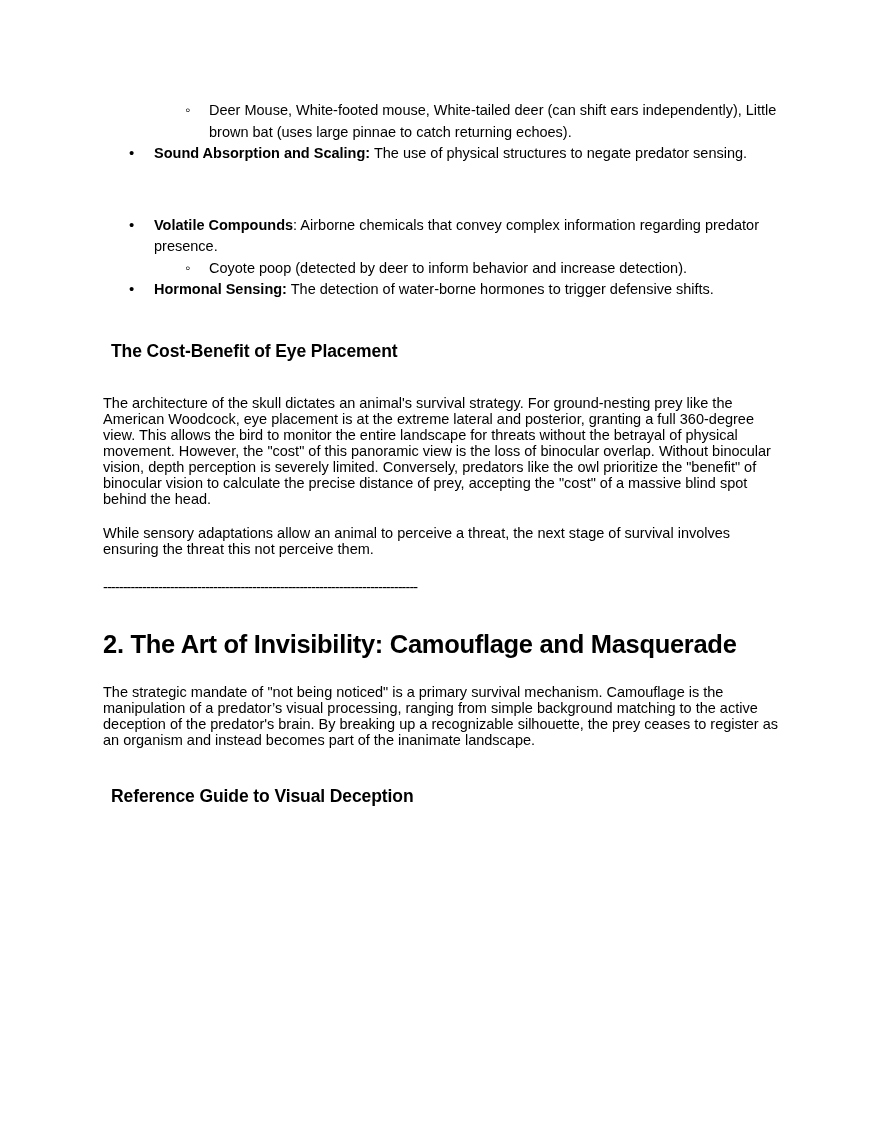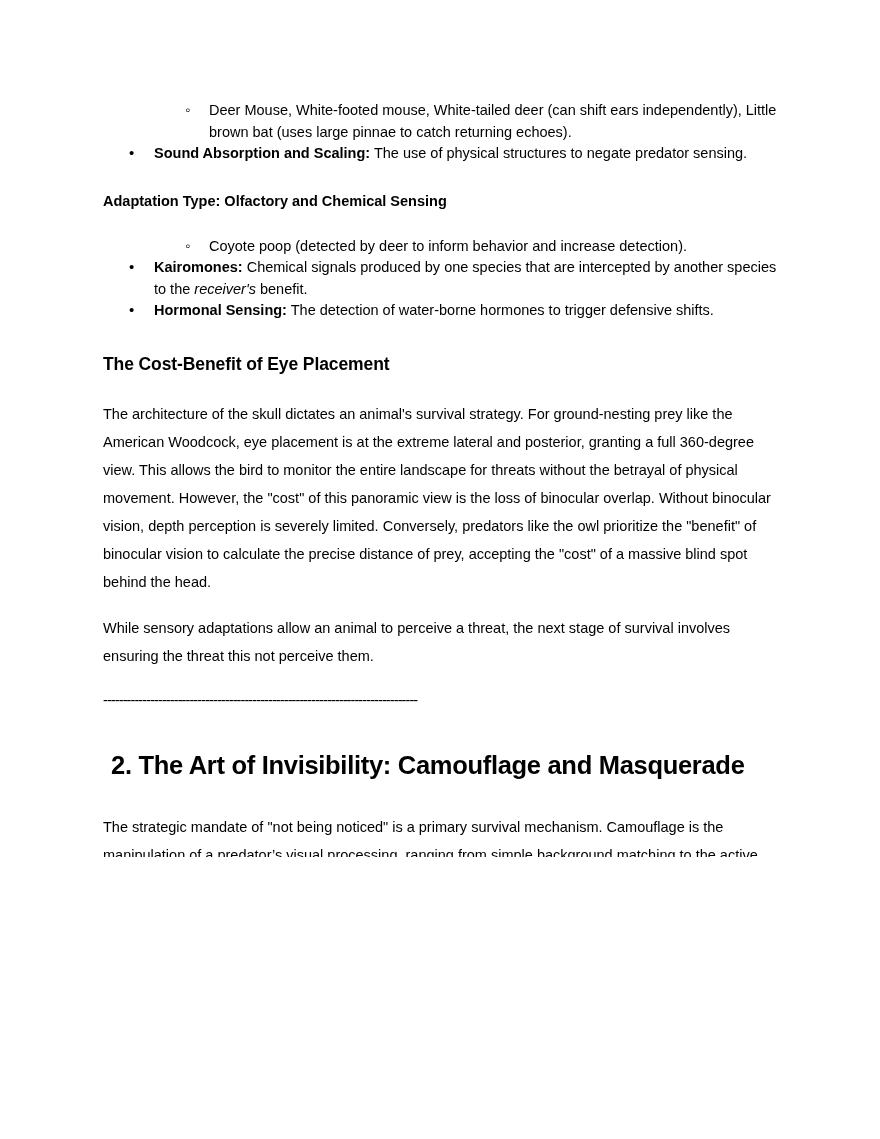--- a/index.html
+++ b/index.html
@@ -74,35 +74,35 @@
   .h3 {
     font-size: 14.5px;
     font-weight: bold;
     line-height: 21px;
     margin: 0;
   }
   .h2 {
     font-size: 17.5px;
     font-weight: bold;
     line-height: 24px;
-    margin: 0;
+    margin: 8px;
     letter-spacing: -0.1px;
   }
   .h1 {
     font-size: 25.5px;
     font-weight: bold;
     line-height: 32px;
-    margin: 8px;
+    margin: 0;
     letter-spacing: -0.3px;
   }
 
   
   p.body {
     font-size: 14.5px;
-    line-height: 28px;
+    line-height: 16px;
     margin: 0;
   }
 
   .divider {
     font-size: 14.5px;
     line-height: 21px;
     letter-spacing: -0.9px;
     white-space: nowrap;
     overflow: hidden;
     margin: 0;
@@ -131,36 +131,35 @@
 
     <ul class="lvl1">
       <li class="bullet1">
         <b>Sound Absorption and Scaling:</b><span> The use of physical structures to negate predator sensing.</span>
       </li>
     </ul>
 
 
     <div class="sp-f"></div>
 
-    <div class="h3">Adaptation Type: Olfactory and Chemical Sensing</div>
 
     <div class="sp-e"></div>
 
+    <ul class="lvl1">
+      <li class="bullet1">
+        <b>Volatile Compounds</b><span>: Airborne chemicals that convey complex information regarding predator presence.</span>
+      </li>
+    </ul>
 
     <ul class="lvl2">
       <li class="bullet2">
         <span>Coyote poop (detected by deer to inform behavior and increase detection).</span>
       </li>
     </ul>
 
-    <ul class="lvl1">
-      <li class="bullet1">
-        <b>Kairomones:</b><span> Chemical signals produced by one species that are intercepted by another species to the </span><i>receiver's</i><span> benefit.</span>
-      </li>
-    </ul>
 
 
     <ul class="lvl1">
       <li class="bullet1">
         <b>Hormonal Sensing:</b><span> The detection of water-borne hormones to trigger defensive shifts.</span>
       </li>
     </ul>
 
 
     <div class="sp-h"></div>

